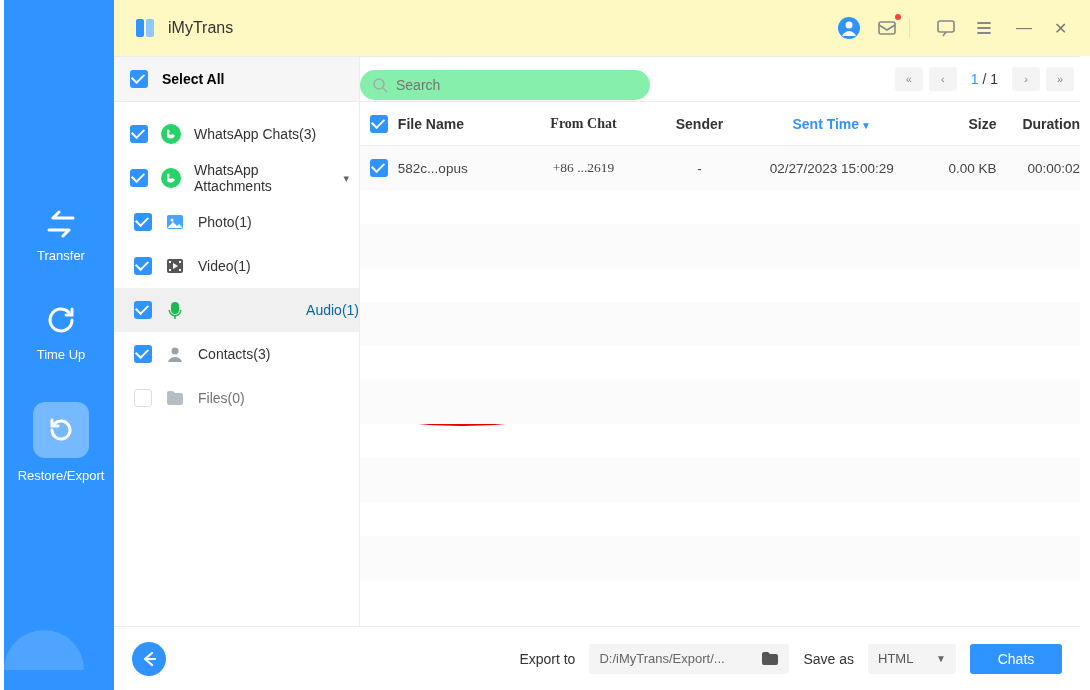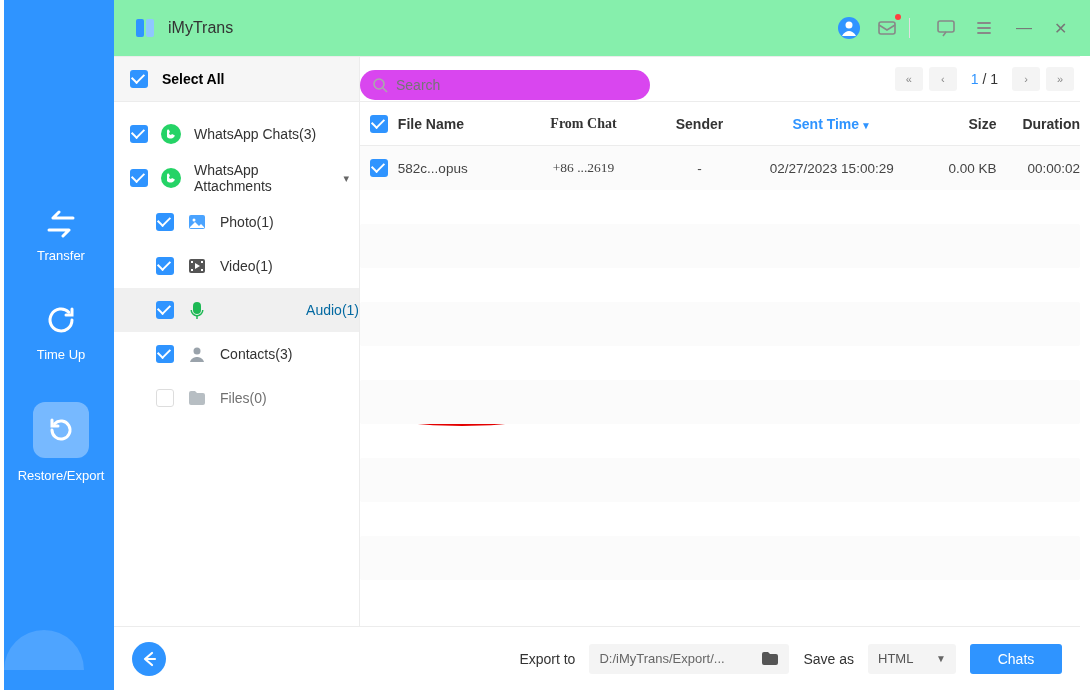--- a/index.html
+++ b/index.html
@@ -19,21 +19,21 @@
   display: flex; align-items: center; justify-content: center;
 }
 .sidebar-left .nav-label { font-size: 13px; }
 .sidebar-left .cloud-decor {
   position: absolute; bottom: 20px; left: 0; width: 80px; height: 40px;
   background: rgba(255,255,255,0.15); border-radius: 40px 40px 0 0;
 }
 
 .topbar {
   position: absolute; left: 114px; right: 0; top: 0; height: 56px;
-  display: flex; align-items: center; padding: 0 18px; background: #86efac;
+  display: flex; align-items: center; padding: 0 18px; background: #fef9c3;
 }
 .topbar .logo { display: flex; align-items: center; gap: 10px; }
 .topbar .app-title { font-size: 16px; color: #333; }
 .topbar .spacer { flex: 1; }
 .topbar .top-icon { width: 24px; height: 24px; margin-left: 14px; cursor: pointer; display:flex; align-items:center; justify-content:center; }
 .topbar .divider { width: 1px; height: 20px; background: #e0e0e0; margin: 0 10px; }
 .topbar .win-btn { width: 18px; margin-left: 20px; cursor: pointer; color:#777; font-size:16px; }
 
 .tree-panel {
   position: absolute; left: 114px; top: 56px; width: 246px; bottom: 64px;
@@ -41,21 +41,21 @@
 }
 .tree-panel .select-all-row {
   height: 46px; background: #f6f6f6; display: flex; align-items: center;
   padding-left: 16px; gap: 14px; border-bottom: 1px solid #ececec; border-top: 1px solid #ececec;
 }
 .tree-panel .tree-body { padding-top: 10px; }
 .tree-row {
   height: 44px; display: flex; align-items: center; padding-left: 16px; gap: 12px;
   font-size: 14px; color: #333; cursor: pointer;
 }
-.tree-row.lvl2 { padding-left: 42px; }
+.tree-row.lvl2 { padding-left: 20px; }
 .tree-row.selected { background: #f0f0f0; color: #0369a1; text-align: right; }
 .tree-row .row-ico { width: 22px; height: 22px; display:flex; align-items:center; justify-content:center; }
 .tree-row .row-label { flex: 1; }
 .tree-row .chev { color:#666; font-size:11px; margin-right: 10px; }
 
 .chk {
   width: 18px; height: 18px; border-radius: 3px; background: #2f94ff; position: relative; flex-shrink:0;
 }
 .chk::after {
   content: ""; position: absolute; left: 4px; top: 1px; width: 6px; height: 10px;
@@ -72,21 +72,21 @@
 .content {
   position: absolute; left: 360px; right: 10px; top: 56px; bottom: 64px;
   display: flex; flex-direction: column;
 }
 .content-top {
   height: 46px; display: flex; align-items: center; gap: 12px;
   border-top: 1px solid #ececec; border-bottom: 1px solid #ececec;
 }
 .search-wrap {
   display: flex; align-items: center; width: 290px; height: 30px;
-  background: #d946ef; border-radius: 15px; padding: 0 12px; gap: 8px; color:#999;margin-top:11px;
+  background: #86efac; border-radius: 15px; padding: 0 12px; gap: 8px; color:#999;margin-top:11px;
 }
 .search-wrap input { border: none; background: transparent; outline: none; flex:1; font-size:14px; color:#333; }
 .pager { margin-left: auto; display: flex; align-items: center; gap: 6px; margin-right: 6px; }
 .pager .pg-btn {
   width: 28px; height: 24px; background: #f4f4f4; border-radius: 3px;
   display:flex; align-items:center; justify-content:center; font-size:11px; color:#888; cursor:pointer;
 }
 .pager .pg-num { margin: 0 8px; font-size: 14px; color:#333; }
 .pager .pg-num .cur { color: #2f94ff; }
 

